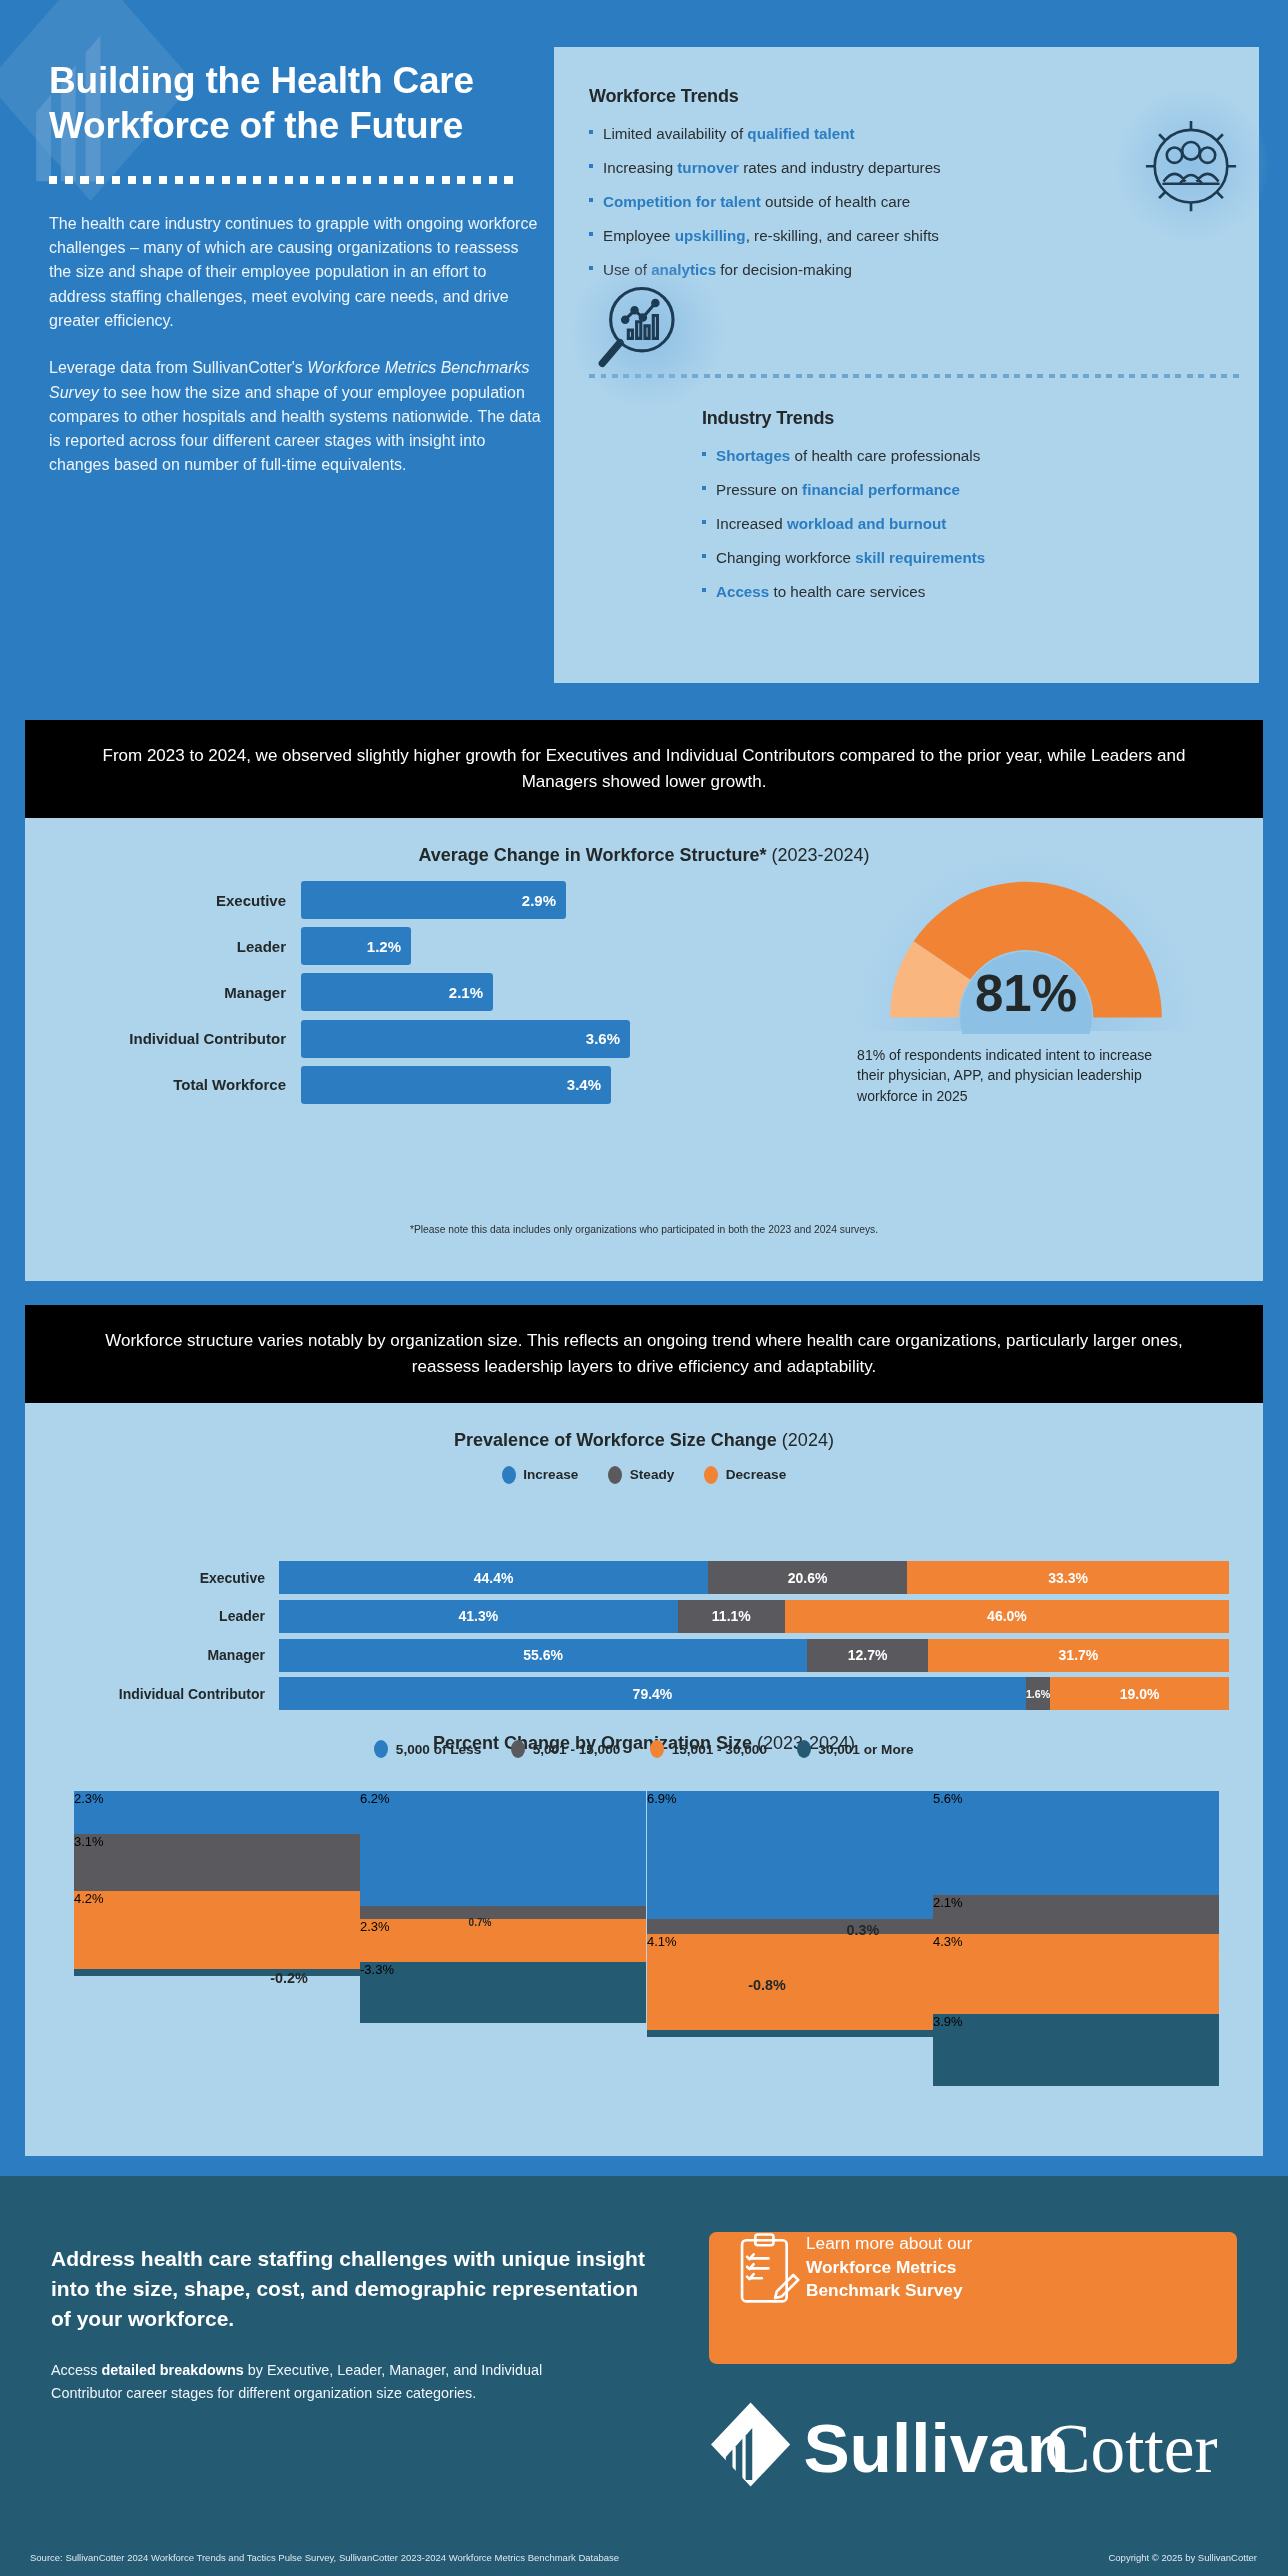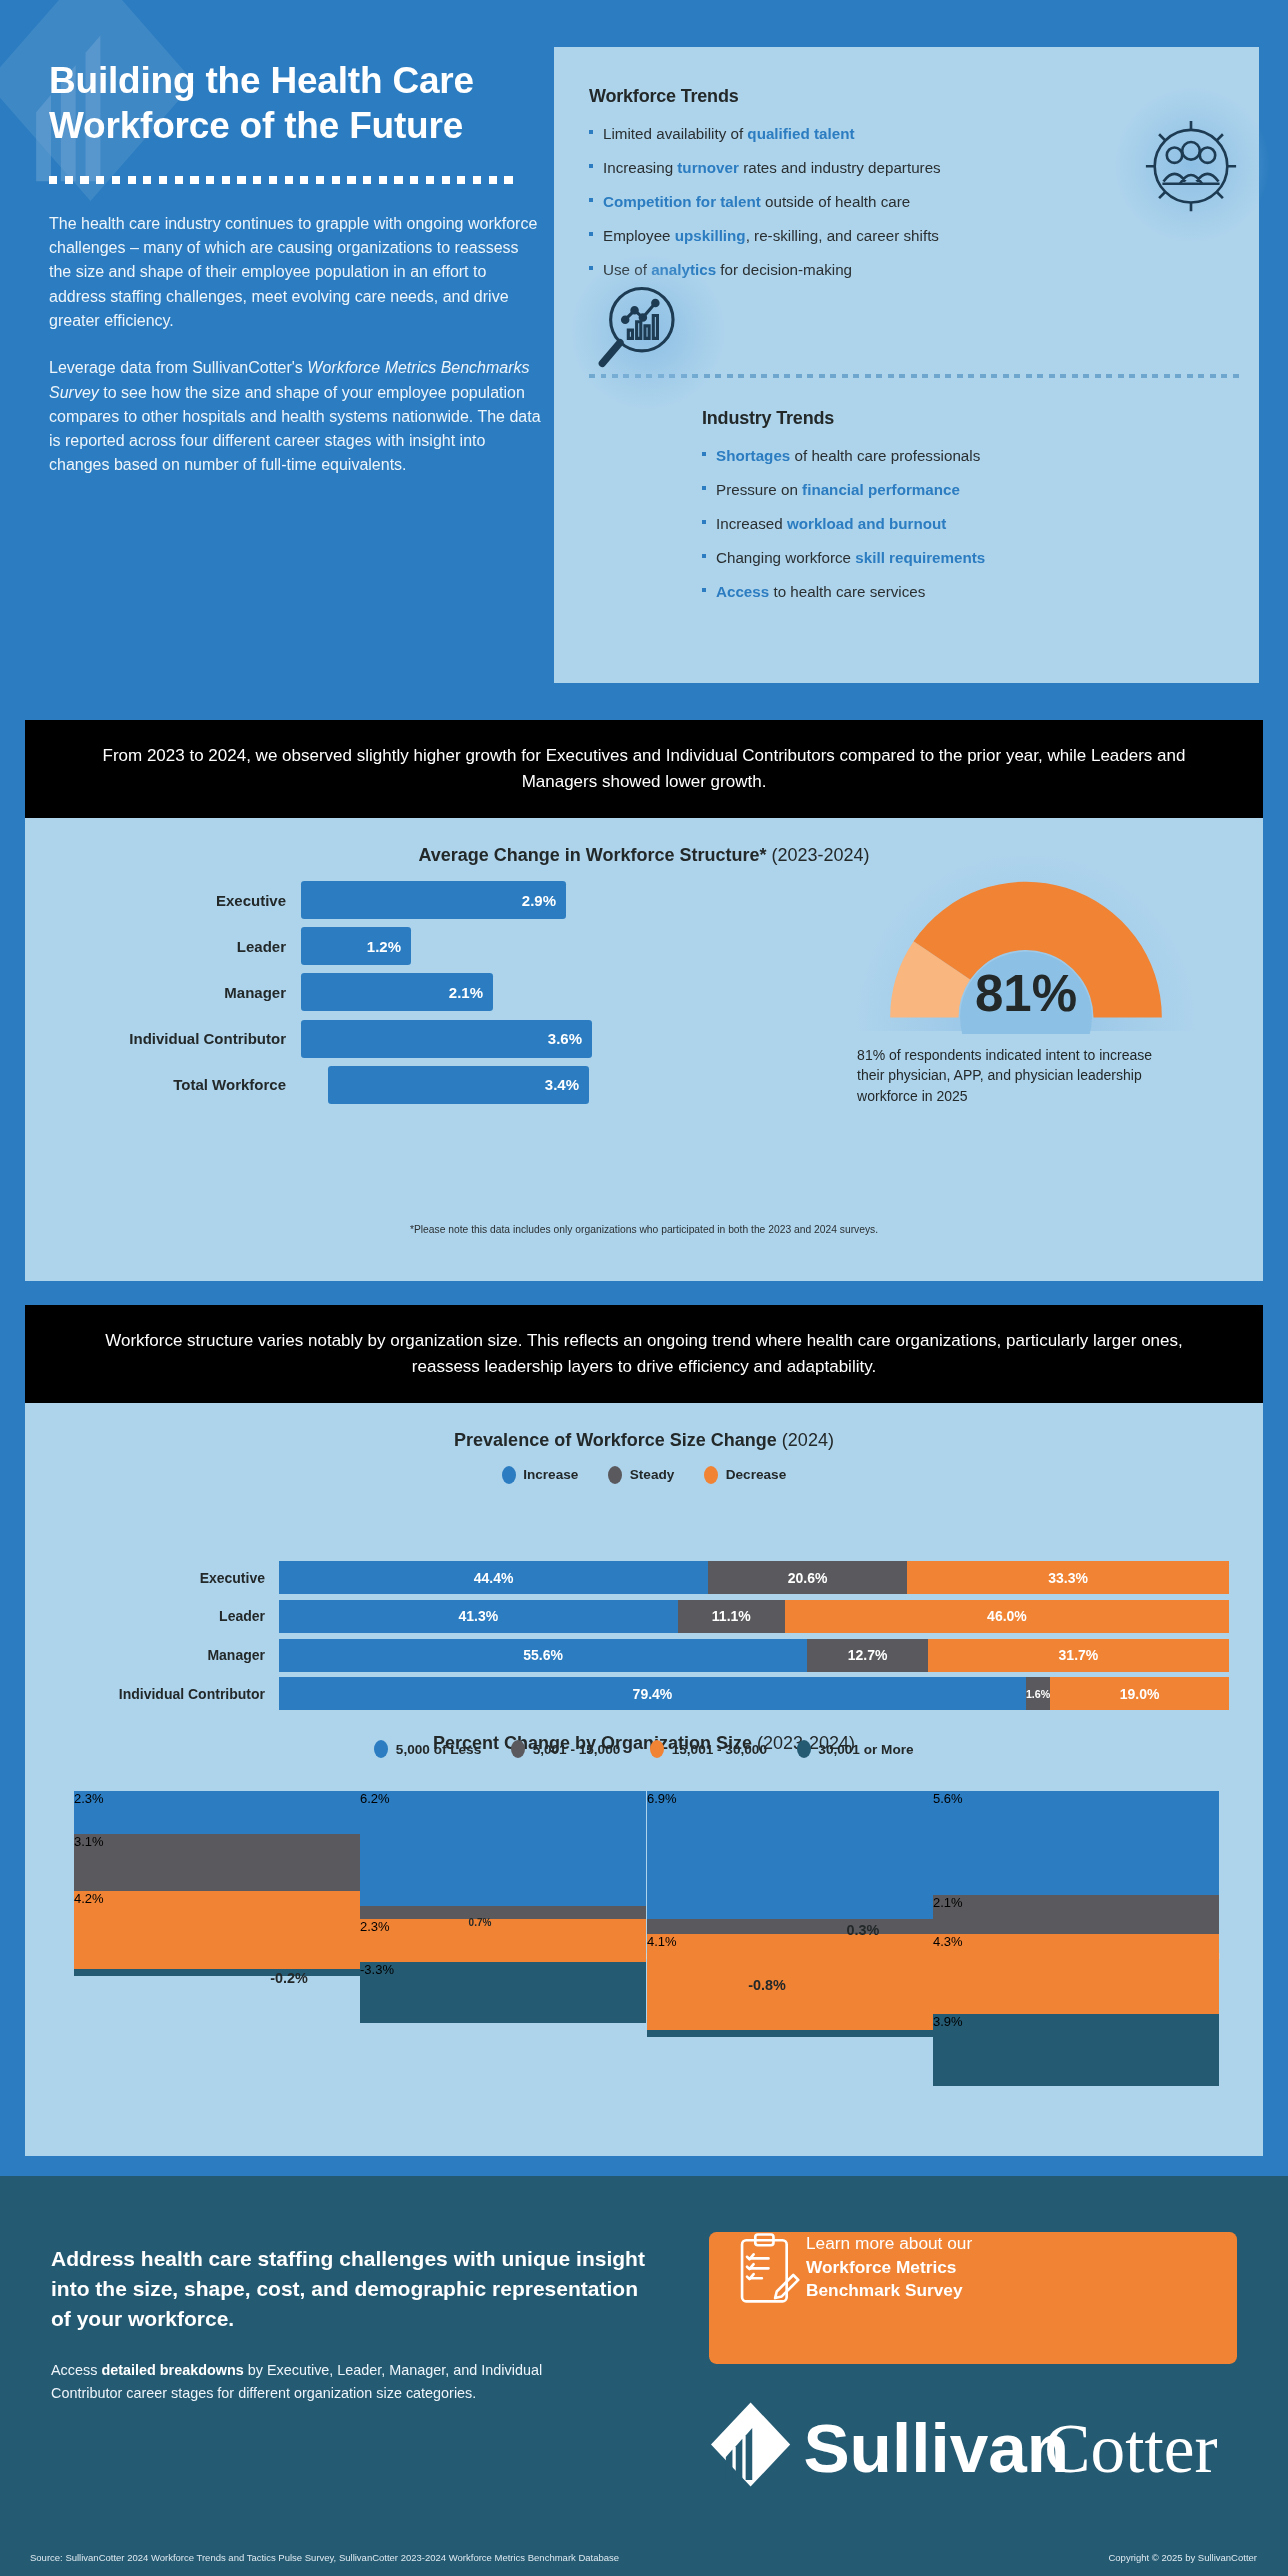--- a/index.html
+++ b/index.html
@@ -241,25 +241,25 @@
         <div class="bar-row">
           <div class="bar-lab">Leader</div>
           <div class="bar-fill" style="width: 110px;">1.2%</div>
         </div>
         <div class="bar-row">
           <div class="bar-lab">Manager</div>
           <div class="bar-fill" style="width: 192px;">2.1%</div>
         </div>
         <div class="bar-row">
           <div class="bar-lab">Individual Contributor</div>
-          <div class="bar-fill" style="width: 291px;">3.6%</div>
+          <div class="bar-fill" style="width: 329px;">3.6%</div>
         </div>
         <div class="bar-row">
           <div class="bar-lab">Total Workforce</div>
-          <div class="bar-fill" style="width: 261px; margin-left: 27px;">3.4%</div>
+          <div class="bar-fill" style="width: 310px;">3.4%</div>
         </div>
       </div>
 
     <div class="gauge-wrap">
       <div class="gauge-glow"></div>
       <svg id="gauge-svg" width="346" height="177" viewBox="0 0 420 215" style="position:relative">
           <path d="M45 195.00000000000003 A165 165 0 0 1 73.53170524469726 102.2562426543985 L142.1793929094859 148.90916301612532 A82 82 0 0 0 128 195 Z" fill="#f9b67e"></path>
           <path d="M73.53170524469726 102.2562426543985 A165 165 0 0 1 375 194.99999999999997 L292 194.99999999999997 A82 82 0 0 0 142.1793929094859 148.90916301612532 Z" fill="#f08334"></path>
           <circle cx="210" cy="195" r="80" fill="#8cc0e5"></circle>
           <text x="210" y="187" text-anchor="middle" font-family="Liberation Sans, sans-serif" font-size="62" font-weight="700" fill="#232829">81%</text>

